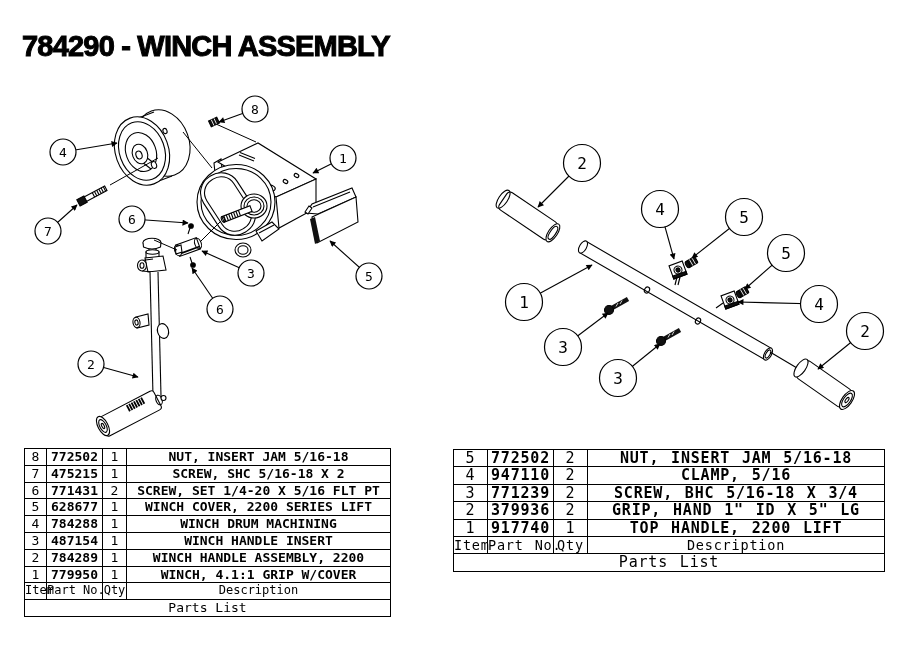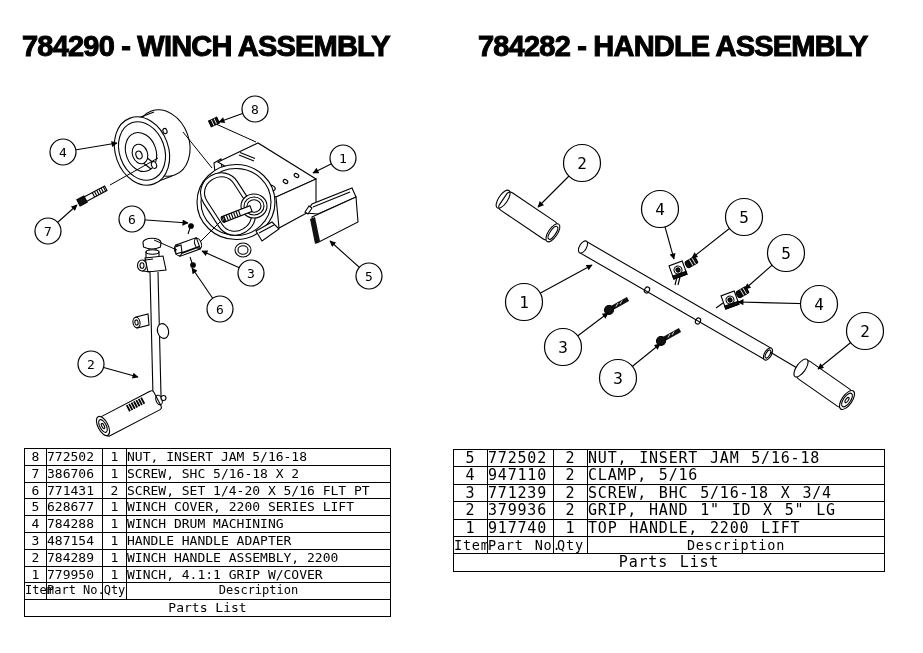--- a/index.html
+++ b/index.html
@@ -8,29 +8,28 @@
   #diagram-svg{position:absolute;left:0;top:0;}
   table.parts{position:absolute;border-collapse:collapse;table-layout:fixed;background:#fff;color:#000;}
   table.parts td{border:1px solid #000;padding:0;overflow:visible;white-space:nowrap;}
   #winch-table{left:24px;top:448px;width:366px;font:13px "DejaVu Sans Mono",monospace;}
   #winch-table td{height:15.8px;line-height:15.8px;}
   #winch-table tr.hdr td{font-size:12px;}
   #handle-table{left:453px;top:449px;width:431px;font:15px "DejaVu Sans Mono",monospace;letter-spacing:0.8px;word-spacing:2px;}
   #handle-table td{height:16.4px;line-height:16.4px;}
   #handle-table tr.hdr td{font-size:13.5px;}
   td.c{text-align:center;}
-  td.l{text-align:left;padding-left:3px;}
+  td.l{text-align:center;padding-left:3px;font-weight:bold;}
   svg text{font-family:"DejaVu Sans Mono",monospace;fill:#000;}
 </style>
 </head>
 <body>
 
 <div id="canvas">
   <div class="title" style="left:22px;top:30px;">784290 - WINCH ASSEMBLY</div>
-  <div class="title" style="left:478px;top:30px;">784282 - HANDLE ASSEMBLY</div>
 
   <svg id="diagram-svg" width="923" height="653" viewBox="0 0 923 653">
     <defs>
       <marker id="arr" viewBox="0 0 10 10" refX="9" refY="5" markerWidth="10" markerHeight="5.5" orient="auto">
         <path d="M0,0 L10,5 L0,10 z" fill="#000"></path>
       </marker>
     </defs>
 
     <g stroke="#000" stroke-width="1.1" fill="none">
 
@@ -317,21 +316,21 @@
       </colgroup>
     <tbody>
       <tr>
           <td class="c">8</td>
           <td class="l">772502</td>
           <td class="c">1</td>
           <td class="l">NUT, INSERT JAM 5/16-18</td>
         </tr>
       <tr>
           <td class="c">7</td>
-          <td class="l">386706</td>
+          <td class="l">475215</td>
           <td class="c">1</td>
           <td class="l">SCREW, SHC 5/16-18 X 2</td>
         </tr>
       <tr>
           <td class="c">6</td>
           <td class="l">771431</td>
           <td class="c">2</td>
           <td class="l">SCREW, SET 1/4-20 X 5/16 FLT PT</td>
         </tr>
       <tr>
@@ -343,21 +342,21 @@
       <tr>
           <td class="c">4</td>
           <td class="l">784288</td>
           <td class="c">1</td>
           <td class="l">WINCH DRUM MACHINING</td>
         </tr>
       <tr>
           <td class="c">3</td>
           <td class="l">487154</td>
           <td class="c">1</td>
-          <td class="l">HANDLE HANDLE ADAPTER</td>
+          <td class="l">WINCH HANDLE INSERT</td>
         </tr>
       <tr>
           <td class="c">2</td>
           <td class="l">784289</td>
           <td class="c">1</td>
           <td class="l">WINCH HANDLE ASSEMBLY, 2200</td>
         </tr>
       <tr>
           <td class="c">1</td>
           <td class="l">779950</td>

